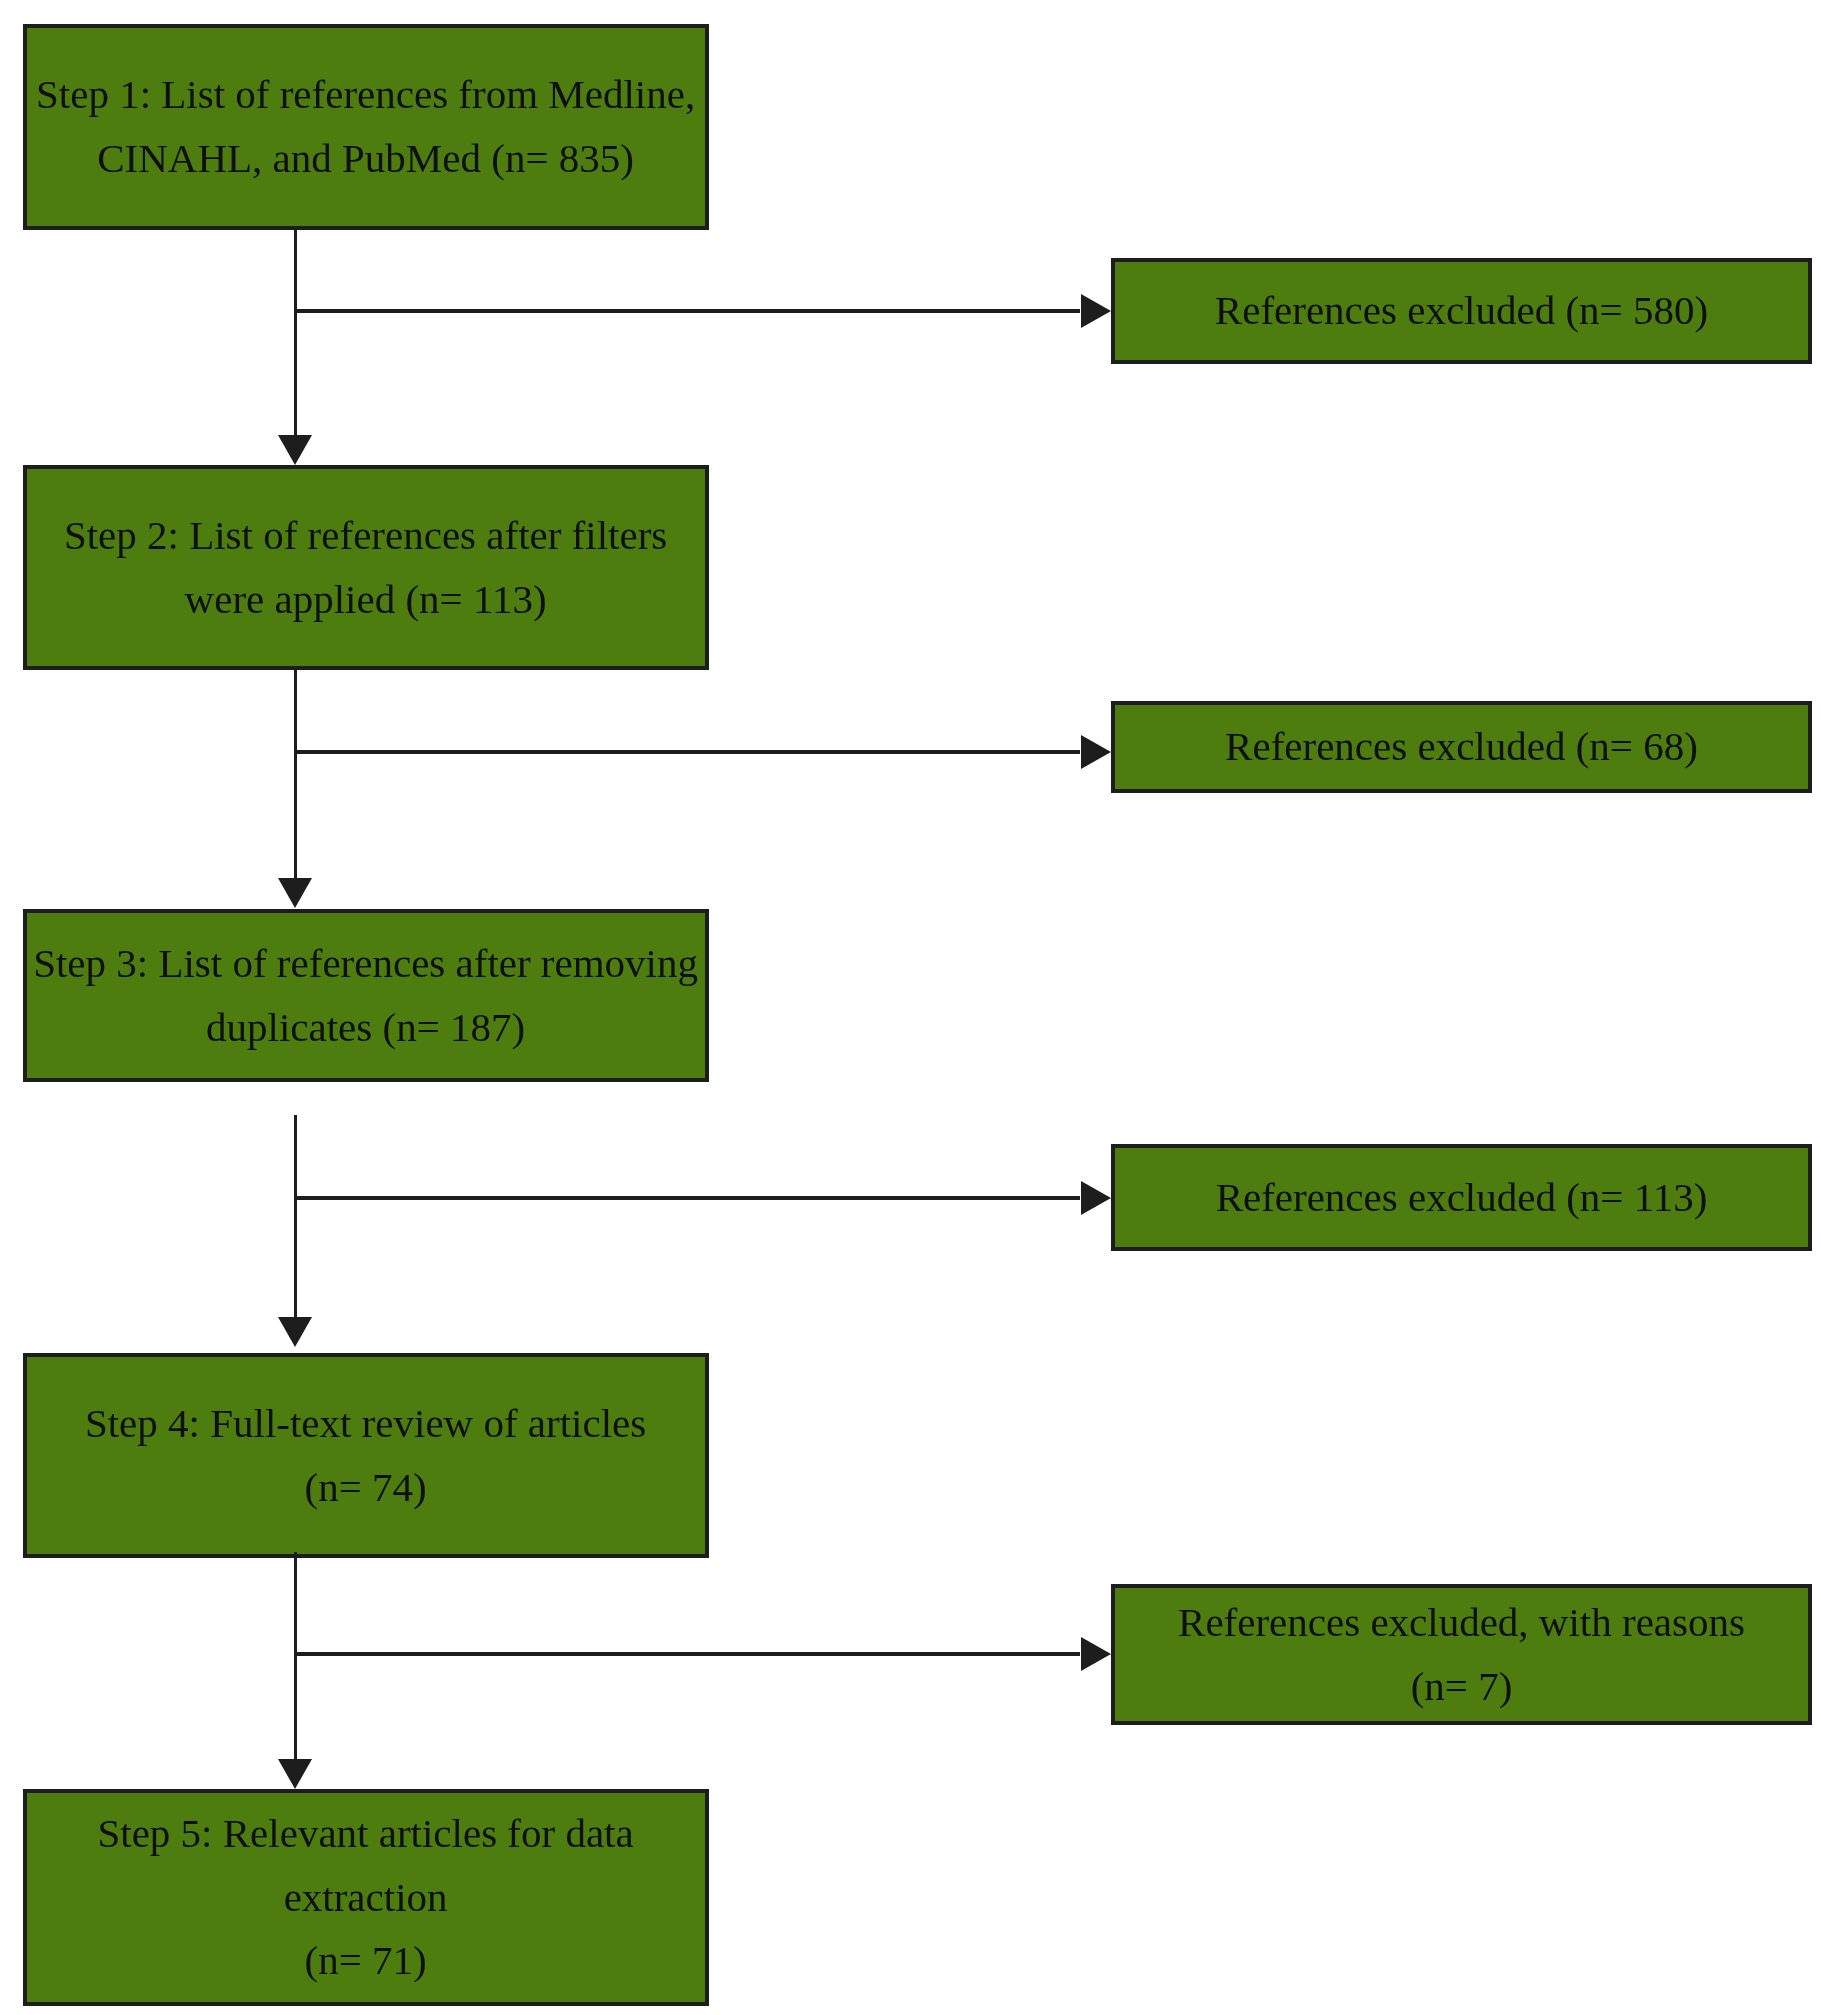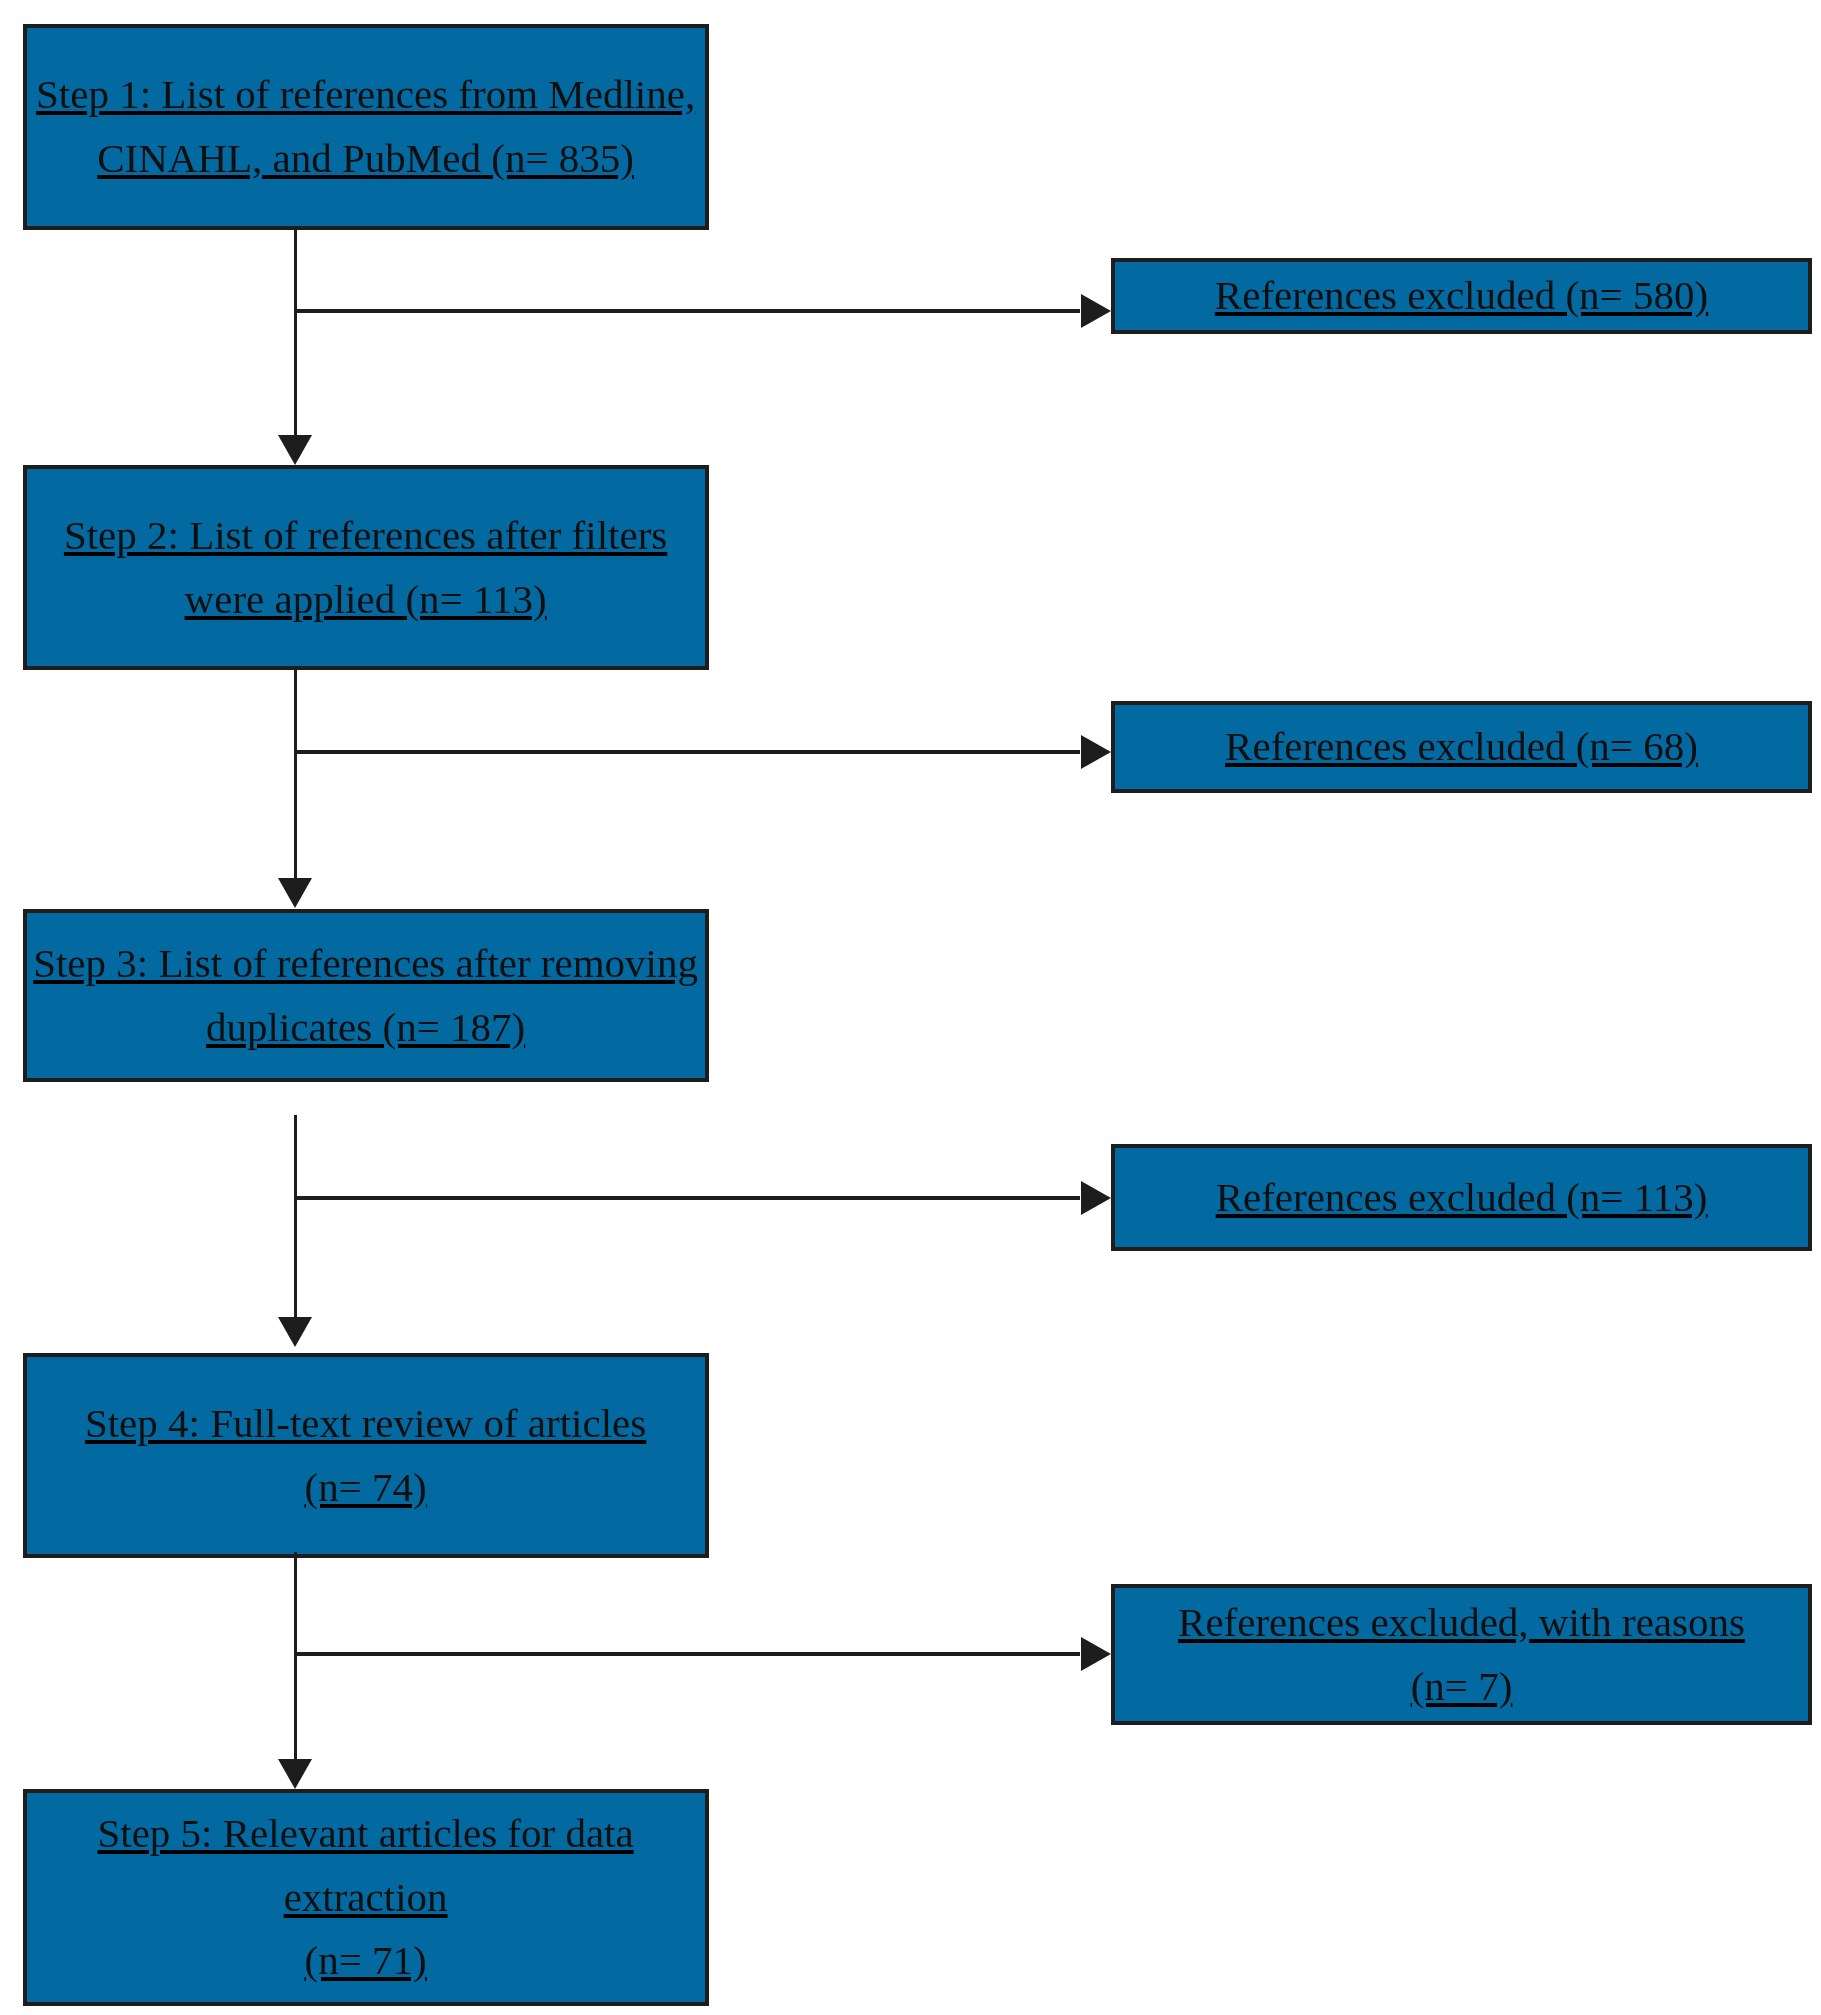--- a/index.html
+++ b/index.html
@@ -10,47 +10,46 @@
     position: relative;
     width: 1821px;
     height: 2015px;
     background: #ffffff;
     overflow: hidden;
   }
 
   .box {
     position: absolute;
     border: 4.4px solid #1d1d1d;
-    background: #0369a1;
+    background: #4d7c0f;
     display: flex;
     align-items: center;
     justify-content: center;
     text-align: center;
-    text-decoration: underline;
   }
 
   .box .label {
     white-space: pre-line;      
     font-size: 41px;
     line-height: 1.55;
     color: #0f0f0f;
     padding: 0 5px;
     width: 100%;
   }
 
   .step { left: 22.6px;   width: 686px; }
   .excl { left: 1111px; width: 701px; }
 
   #s1 { top: 24px;   height: 206px; }
   #s2 { top: 465px;  height: 205px; }
   #s3 { top: 909px; height: 173px; }
   #s4 { top: 1347px; height: 205px; margin-top: 6px; }
   #s5 { top: 1789px; height: 217px; }
 
-  #e1 { top: 258px;  height: 76px; }
+  #e1 { top: 258px;  height: 106px; }
   #e2 { top: 701px; height: 92px; }
   #e3 { top: 1144px; height: 107px; }
   #e4 { top: 1584px; height: 141px; }
 
   
   .vline {
     position: absolute;
     left: 294px;
     width: 2.5px;
     background: #1d1d1d;

